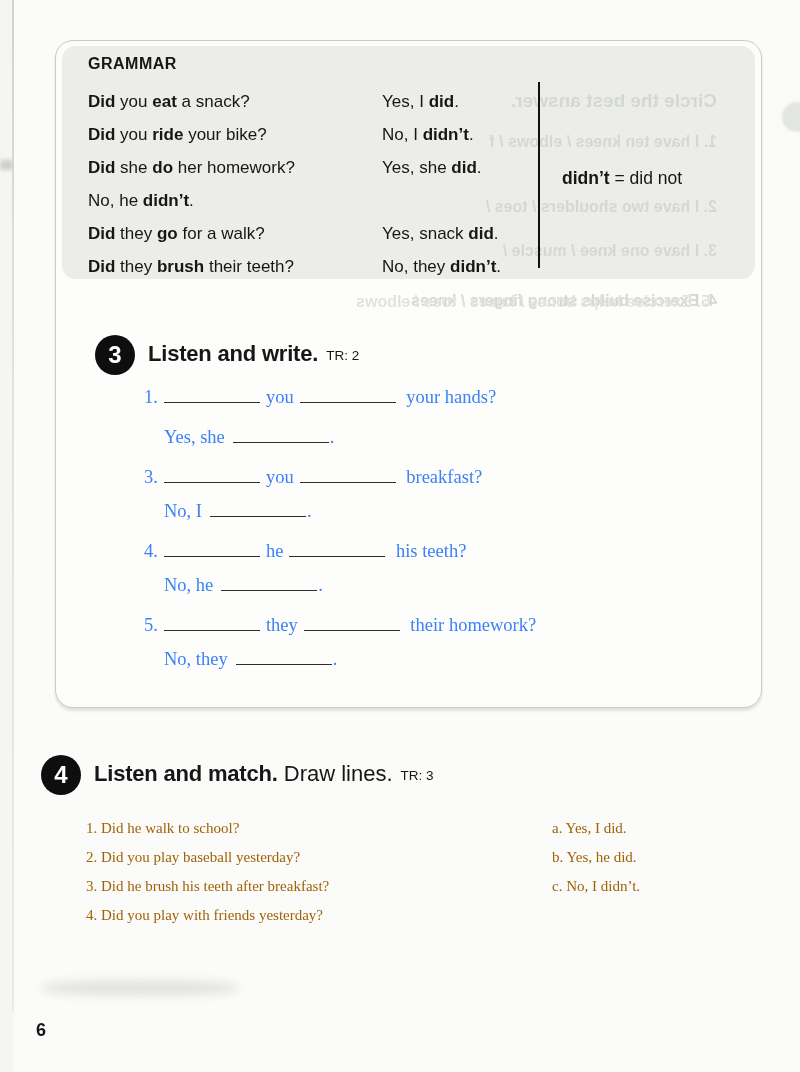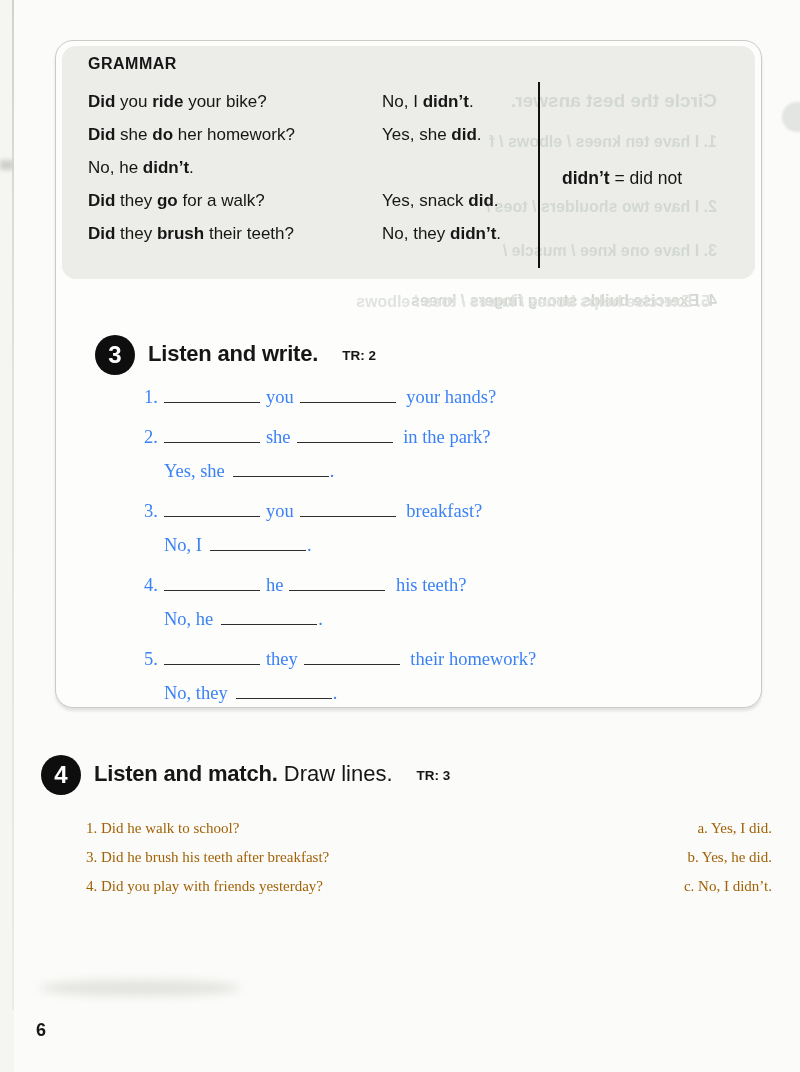--- a/index.html
+++ b/index.html
@@ -96,22 +96,22 @@
     display:flex; align-items:center; justify-content:center;
     font-size:24px; font-weight:800;
   }
   .ex-heading {
     position:absolute;
     font-size:22px; font-weight:800; letter-spacing:-.2px;
     white-space:nowrap;
   }
   .ex-heading .sub { font-weight:400; letter-spacing:0; }
   .ex-heading .tr {
-    font-size:13.5px; font-weight:700; letter-spacing:0;
-    margin-left:24px; vertical-align:1px;
+    font-size:13.5px; font-weight:400; letter-spacing:0;
+    margin-left:8px; vertical-align:1px;
   }
 
   
   .badge-3 { left:39px; top:294px; }
   .heading-3 { left:92px; top:300px; }
   .x3-items {
     position:absolute; left:88px; top:344px; width:520px;
     font-family:"Liberation Serif", serif;
     font-size:18.5px; color:#3b82f6; line-height:24px;
   }
@@ -128,21 +128,21 @@
   
   .badge-4 { left:41px; top:755px; }
   .heading-4 { left:94px; top:761px; }
   .x4-col {
     position:absolute; top:814px;
     font-family:"Liberation Serif", serif;
     font-size:15px; color:#a16207; line-height:29px;
     white-space:nowrap;
   }
   .x4-questions { left:86px; width:440px; }
-  .x4-answers  { left:552px; width:220px;text-align:right; }
+  .x4-answers  { left:552px; width:220px; }
 
   
   .page-number {
     position:absolute; left:36px; top:1020px;
     font-size:18px; font-weight:800;
   }
 </style>
 </head>
 <body>
 
@@ -157,20 +157,24 @@
     <div class="bleed bleed-0">Circle the best answer.</div>
     <div class="bleed bleed-1">1. I have ten knees / elbows / f</div>
     <div class="bleed bleed-2">2. I have two shoulders / toes /</div>
     <div class="bleed bleed-3">3. I have one knee / muscle /</div>
     <div class="bleed bleed-4">4. Exercise builds strong fingers / knees</div>
     <div class="bleed-dot"></div>
 
     <div class="grammar-title">GRAMMAR</div>
     <div class="grammar-rows">
         <div class="g-row">
+          <div class="g-q"><b>Did</b><span> you </span><b>eat</b><span> a snack?</span></div>
+          <div class="g-a"><span>Yes, I </span><b>did</b><span>.</span></div>
+        </div>
+        <div class="g-row">
           <div class="g-q"><b>Did</b><span> you </span><b>ride</b><span> your bike?</span></div>
           <div class="g-a"><span>No, I </span><b>didn’t</b><span>.</span></div>
         </div>
         <div class="g-row">
           <div class="g-q"><b>Did</b><span> she </span><b>do</b><span> her homework?</span></div>
           <div class="g-a"><span>Yes, she </span><b>did</b><span>.</span></div>
         </div>
         <div class="g-row">
           <div class="g-a"><span>No, he </span><b>didn’t</b><span>.</span></div>
         </div>
@@ -190,21 +194,20 @@
   <div class="bleed bleed-5" style="top:252px; left:264px;">5. Exercise helps bones / knees / toes / elbows</div>
 
   <div class="badge badge-3">3</div>
   <div class="ex-heading heading-3"><span>Listen and write.</span><span class="tr">TR: 2</span></div>
 
   <div class="x3-items">
       <div class="x3-item">
         <div class="x3-q"><span>1.</span><span class="blank"></span><span>you</span><span class="blank"></span><span> your hands?</span></div>
       </div>
       <div class="x3-item">
-        <div class="x3-q"><span>2.</span><span class="blank"></span><span>she</span><span class="blank"></span><span> in the park?</span></div>
         <div class="x3-a"><span>Yes, she</span><span class="blank"></span><span>.</span></div>
       </div>
       <div class="x3-item">
         <div class="x3-q"><span>3.</span><span class="blank"></span><span>you</span><span class="blank"></span><span> breakfast?</span></div>
         <div class="x3-a"><span>No, I</span><span class="blank"></span><span>.</span></div>
       </div>
       <div class="x3-item">
         <div class="x3-q"><span>4.</span><span class="blank"></span><span>he</span><span class="blank"></span><span> his teeth?</span></div>
         <div class="x3-a"><span>No, he</span><span class="blank"></span><span>.</span></div>
       </div>
@@ -213,20 +216,21 @@
         <div class="x3-a"><span>No, they</span><span class="blank"></span><span>.</span></div>
       </div>
     </div>
 </div>
 
 <div class="badge badge-4">4</div>
 <div class="ex-heading heading-4"><span>Listen and match.</span><span class="sub"> <span>Draw lines.</span></span><span class="tr">TR: 3</span></div>
 
 <div class="x4-col x4-questions">
     <div>1. Did he walk to school?</div>
+    <div>2. Did you play baseball yesterday?</div>
     <div>3. Did he brush his teeth after breakfast?</div>
     <div>4. Did you play with friends yesterday?</div>
   </div>
 <div class="x4-col x4-answers">
     <div>a. Yes, I did.</div>
     <div>b. Yes, he did.</div>
     <div>c. No, I didn’t.</div>
   </div>
 
 <div class="page-number">6</div>

